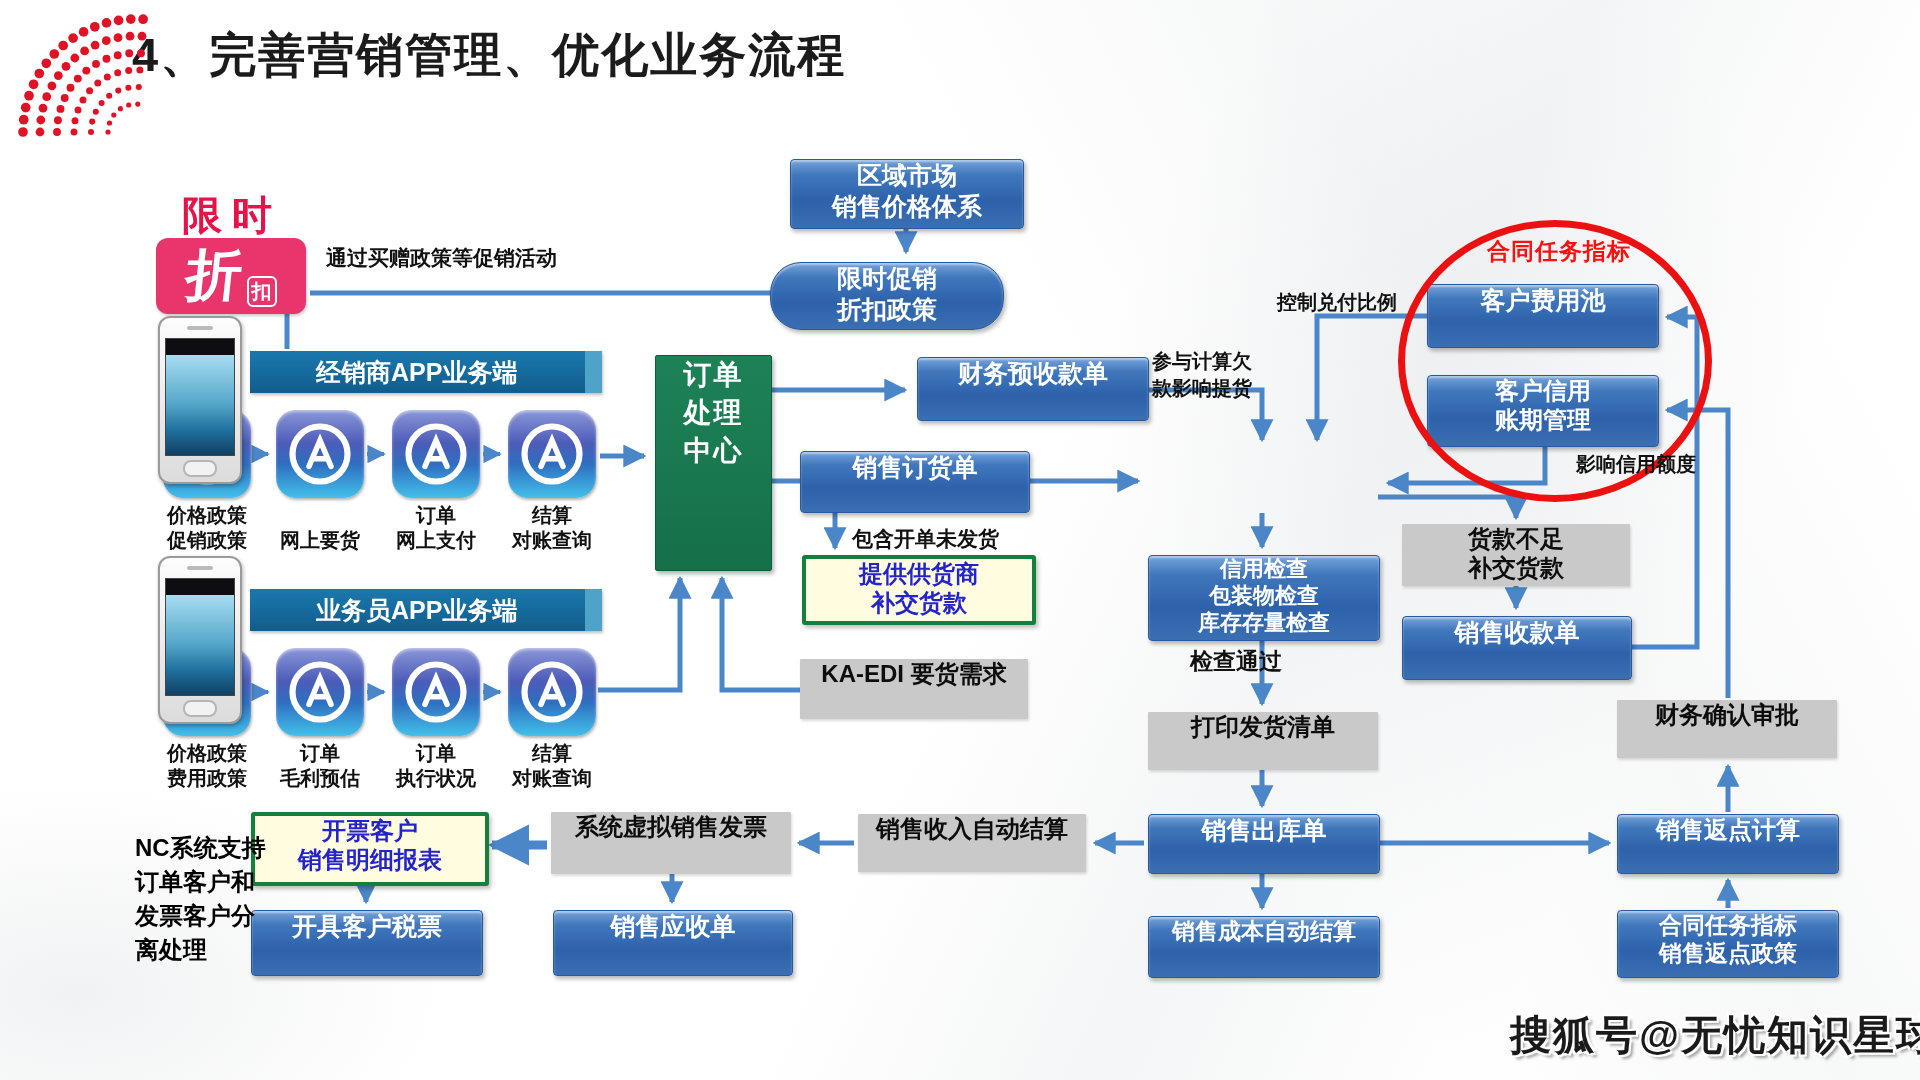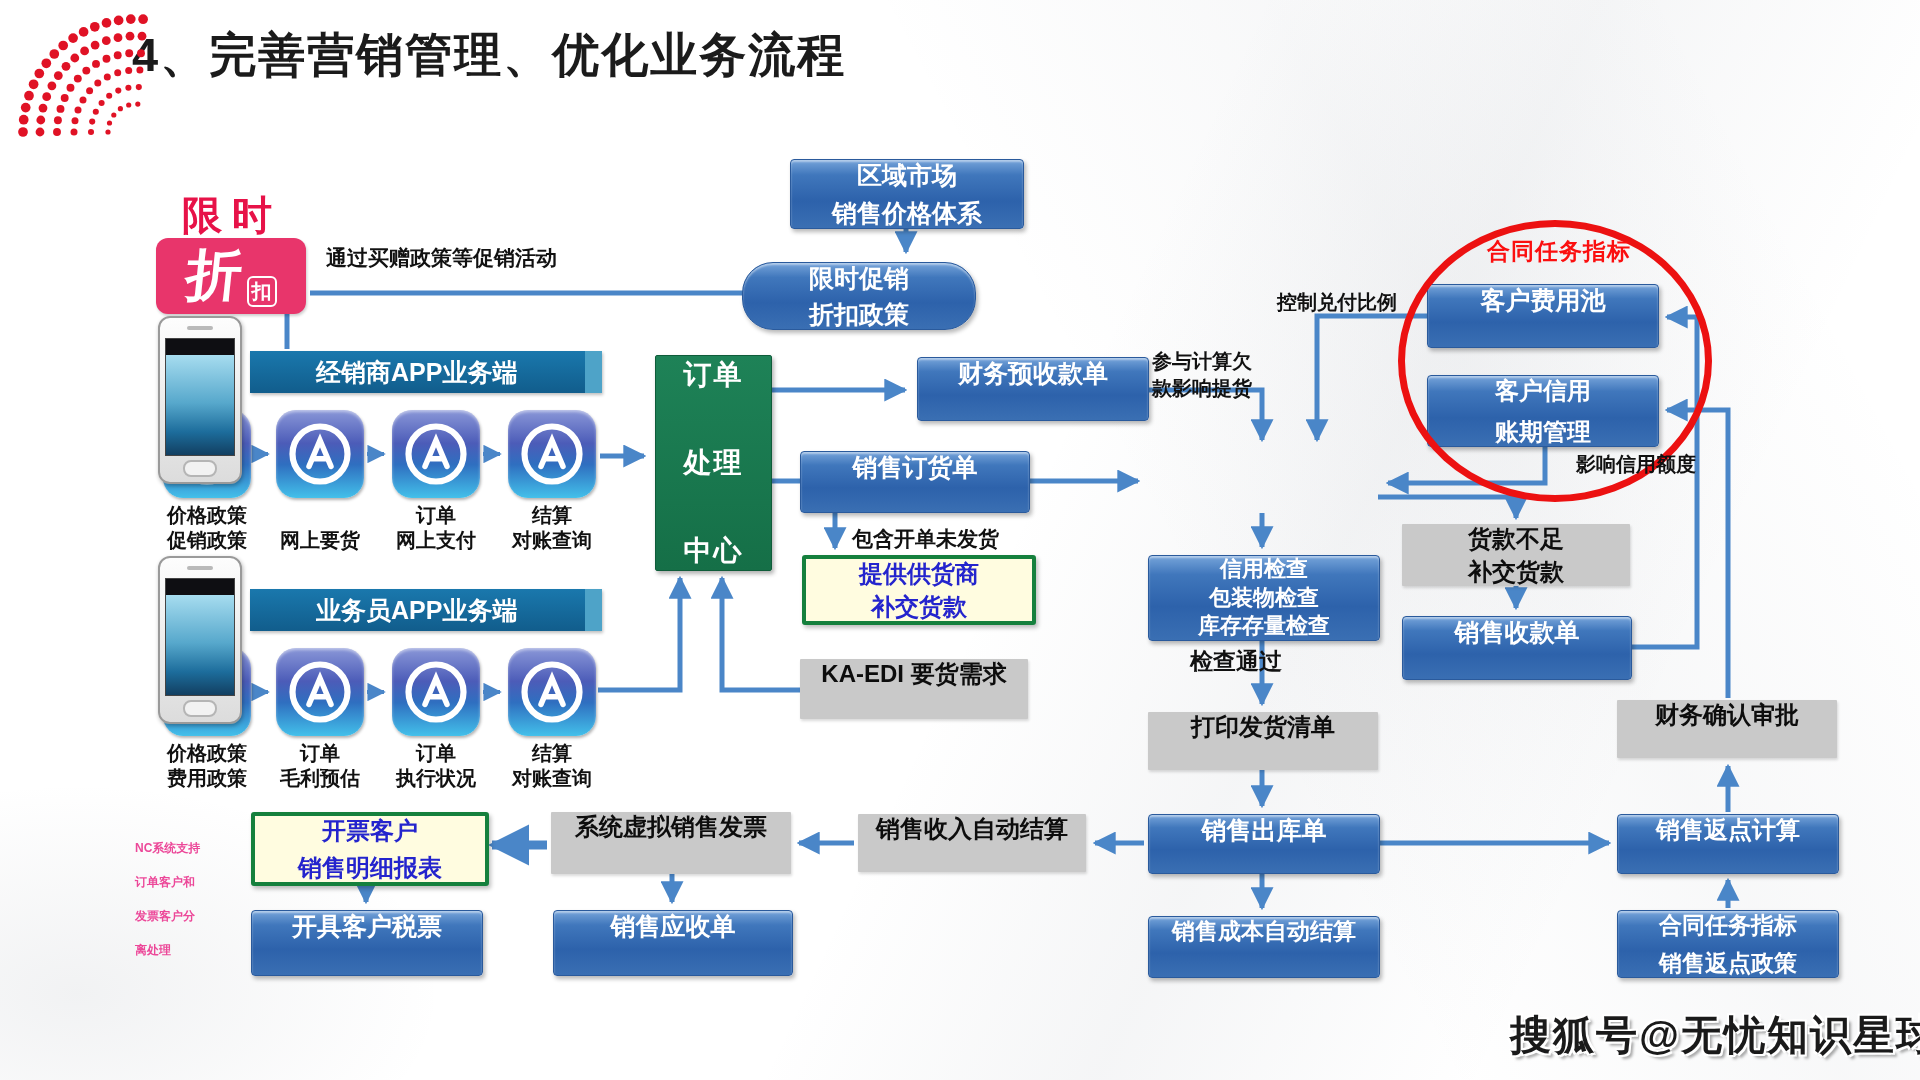--- a/index.html
+++ b/index.html
@@ -7,21 +7,21 @@
          font-family:"Liberation Sans", sans-serif;}
   .stage::before{content:"";position:absolute;inset:0;pointer-events:none;
     background:
       linear-gradient(115deg, rgba(0,0,0,0) 52%, rgba(110,120,135,.07) 66%, rgba(0,0,0,0) 82%),
       linear-gradient(62deg, rgba(0,0,0,0) 58%, rgba(110,120,135,.05) 74%, rgba(0,0,0,0) 90%),
       radial-gradient(520px 300px at 4% 92%, rgba(120,128,140,.10), rgba(0,0,0,0) 70%);}
   .abs{position:absolute;}
   .title{left:132px;top:24px;font-size:47px;font-weight:bold;color:#1b1b1b;letter-spacing:2px;white-space:nowrap;}
 
   svg.overlay{position:absolute;left:0;top:0;z-index:1;}
-  .node{position:absolute;z-index:2;display:flex;flex-direction:column;align-items:center;justify-content:space-between;
+  .node{position:absolute;z-index:2;display:flex;flex-direction:column;align-items:center;justify-content:flex-start;
         text-align:center;border-radius:4px;}
   .b-blue{background:linear-gradient(180deg,#76a4da 0%,#4077bc 22%,#2d62ab 60%,#3a6fb3 100%);
           border:1px solid #2a5a9c;color:#ffffff;font-weight:bold;
           box-shadow:inset 0 2px 2px rgba(255,255,255,.45), 2px 3px 4px rgba(0,0,0,.28);}
   .b-gray{background:#c9c9c9;color:#0d0d0d;font-weight:600;box-shadow:1px 2px 3px rgba(0,0,0,.15);border-radius:1px;}
   .b-yellow{background:#fffce0;border:4px solid #15803d;color:#2424cd;font-weight:bold;border-radius:3px;
             box-shadow:2px 3px 4px rgba(0,0,0,.25);}
   .b-green{background:linear-gradient(180deg,#1e8257,#156f47);border:1px solid #0f5c3a;color:#fff;font-weight:bold;
            box-shadow:2px 3px 4px rgba(0,0,0,.3);border-radius:2px;}
   .node .ln{line-height:1.22;}
@@ -61,21 +61,21 @@
                   margin-left:5px;margin-top:30px;}
 
   .redcircle{position:absolute;z-index:6;left:1398px;top:220px;width:300px;height:268px;border:7px solid #ec1111;
              border-radius:50%;background:transparent;}
   .credit-label{position:absolute;z-index:7;left:1487px;top:236px;color:#fb0f0f;font-size:23px;font-weight:bold;letter-spacing:1px;}
 
   .watermark{position:absolute;z-index:9;left:1510px;top:1008px;font-size:41px;font-weight:bold;color:#1a1a1a;
      letter-spacing:2px;white-space:nowrap;
      text-shadow:-2px -2px 0 #fff,2px -2px 0 #fff,-2px 2px 0 #fff,2px 2px 0 #fff,4px 4px 3px rgba(0,0,0,.35);}
 
-  .nc{position:absolute;z-index:2;left:135px;top:833px;font-size:12px;font-weight:600;color:#ec4899;}
+  .nc{position:absolute;z-index:2;left:135px;top:833px;font-size:24px;font-weight:600;color:#000000;}
   .nc .ln{display:block;height:34px;line-height:30px;}
 </style>
 </head>
 <body>
 
 <div class="stage">
 
   <svg id="dots" class="abs" width="160" height="150" style="left:0;top:0;z-index:2;">
       <circle cx="108.0" cy="132.0" r="2.60" fill="#e01225"></circle>
       <circle cx="109.5" cy="123.0" r="2.60" fill="#e01225"></circle>
@@ -312,21 +312,21 @@
   <div class="node b-green green-lines" style="left:655px;top:355px;width:115px;height:214px;">
     <span class="ln">订单</span>
     <span class="ln">处理</span>
     <span class="ln">中心</span>
   </div>
 
   <div class="node b-blue fs25" style="left:790px;top:159px;width:232px;height:68px;">
     <span class="ln">区域市场</span>
     <span class="ln">销售价格体系</span>
   </div>
-  <div class="node b-blue fs25" style="left:742px;top:262px;width:232px;height:66px;border-radius:31px;">
+  <div class="node b-blue fs25" style="left:770px;top:262px;width:232px;height:66px;border-radius:31px;">
     <span class="ln">限时促销</span>
     <span class="ln">折扣政策</span>
   </div>
   <div class="node b-blue fs25" style="left:917px;top:357px;width:230px;height:62px;">
     <span class="ln">财务预收款单</span>
   </div>
   <div class="node b-blue fs25" style="left:800px;top:451px;width:228px;height:60px;">
     <span class="ln">销售订货单</span>
   </div>
   <div class="node b-yellow fs24" style="left:802px;top:555px;width:226px;height:62px;">

